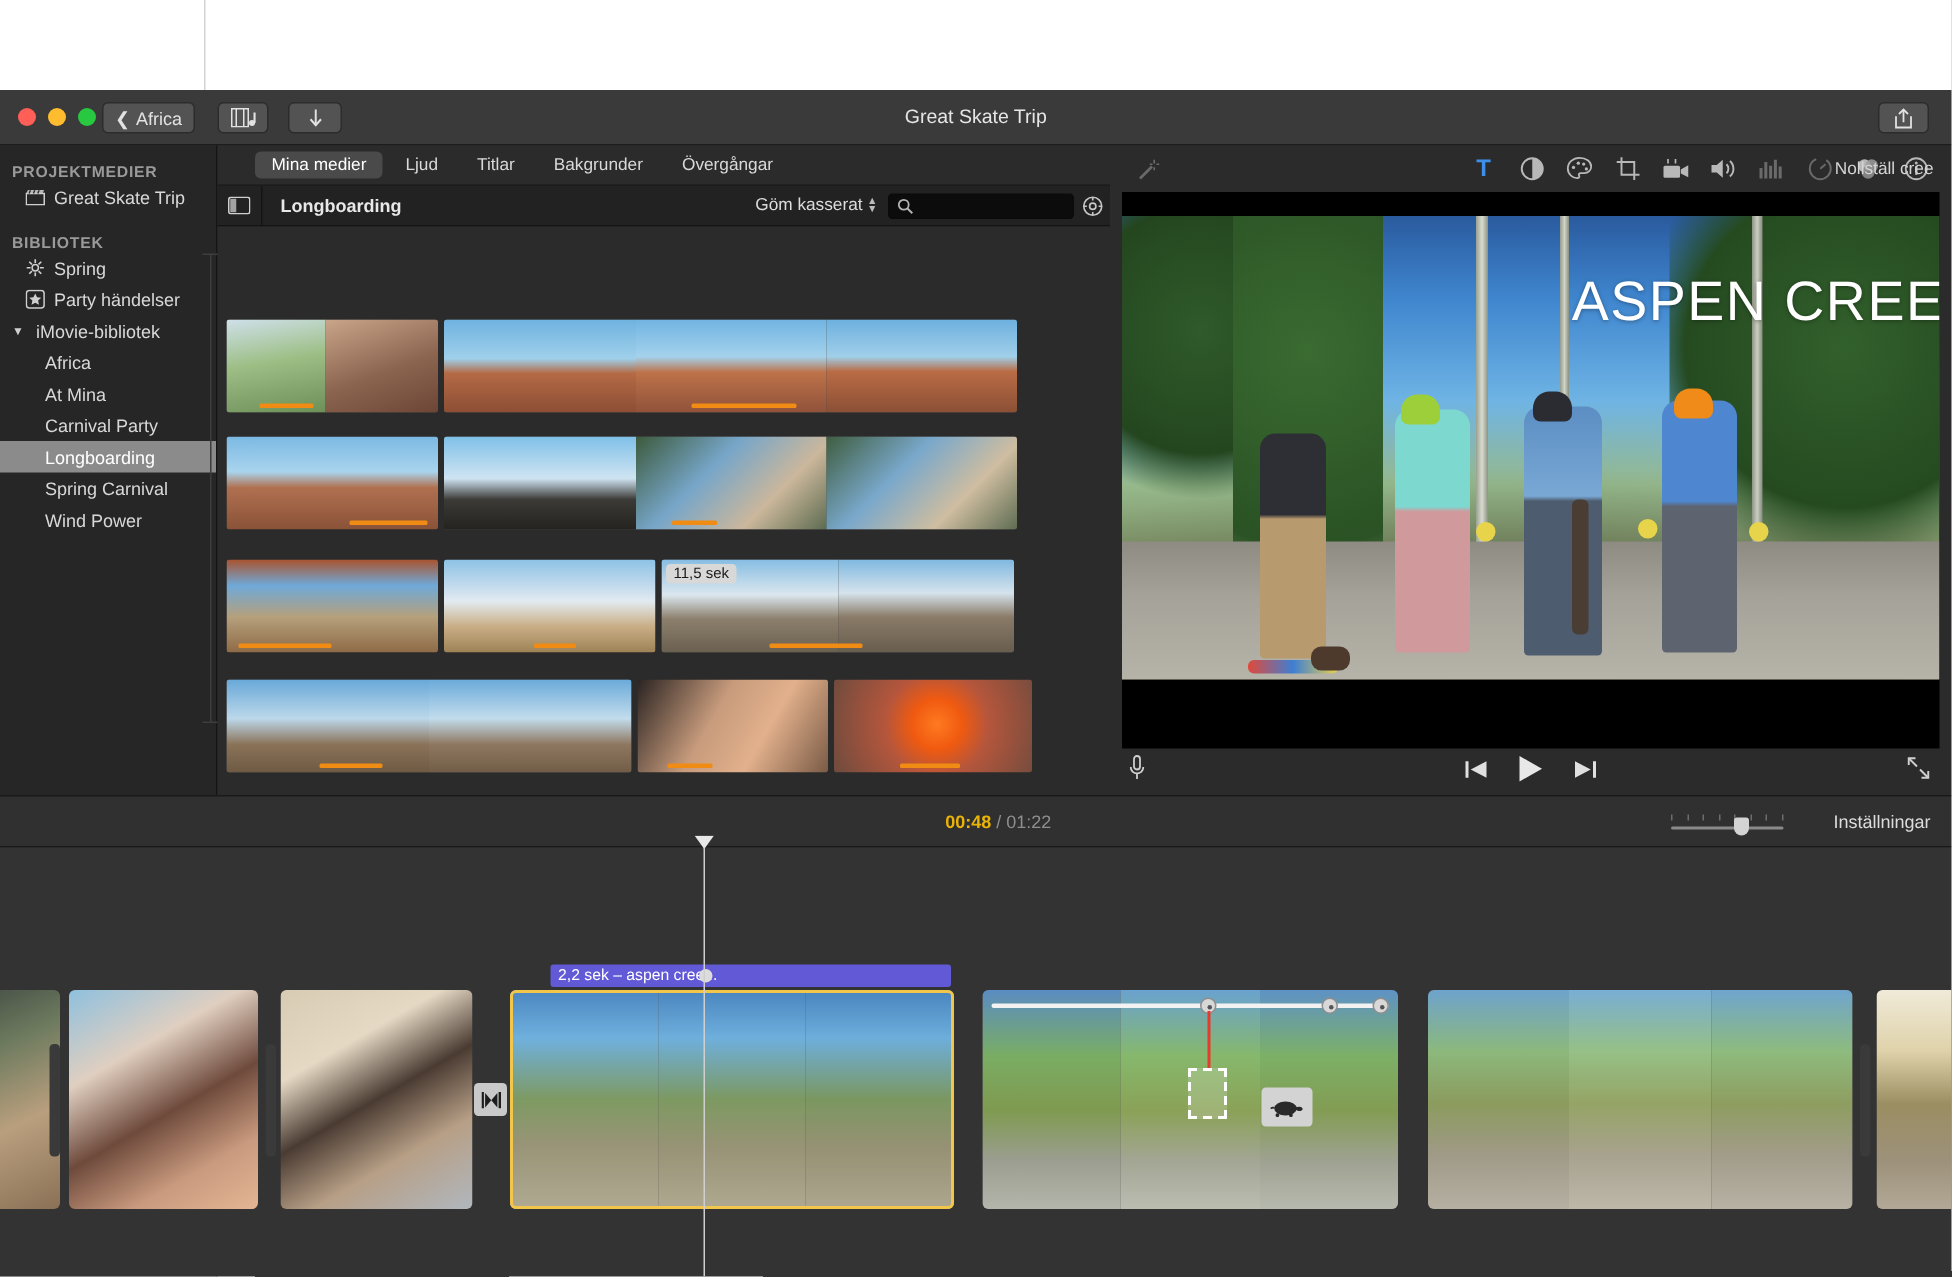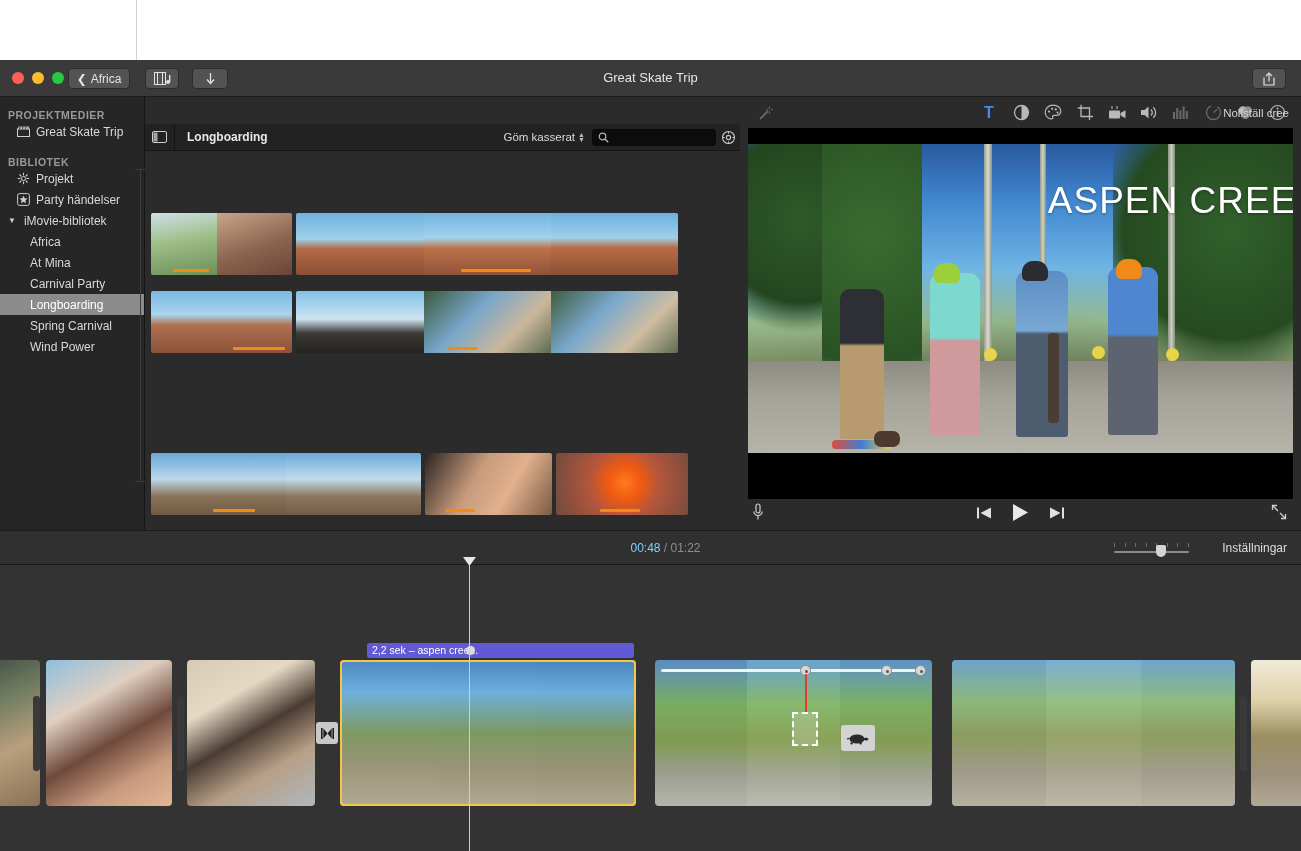--- a/index.html
+++ b/index.html
@@ -98,21 +98,21 @@
   .vcontrols { position: absolute; left: 0; bottom: 0; width: 561px; height: 31px; }
   .vc-mic { position: absolute; left: 12px; top: 4px; color: #cfcfcf; font-size: 15px; }
   .vc-center { position: absolute; left: 0; top: 4px; width: 561px; display: flex; justify-content: center;
                align-items: center; gap: 20px; color: #e0e0e0; font-size: 14px; }
   .vc-full { position: absolute; right: 14px; top: 5px; color: #cfcfcf; font-size: 13px; }
 
   
   .tcbar { position: absolute; left: 0; top: 470px; width: 1301px; height: 35px; background: #303030;
            border-top: 1px solid #1a1a1a; border-bottom: 1px solid #1a1a1a; }
   .tc { position: absolute; left: 0; top: 10px; width: 1301px; text-align: center; font-size: 12px; }
-  .tc .cur { color: #7dd3fc; font-weight: normal; margin-left: 30px; }
+  .tc .cur { color: #eab308; font-weight: bold; margin-left: 30px; }
   .tc .sep, .tc .tot { color: #8e8e8e; }
   .zoomslider { position: absolute; right: 112px; top: 11px; width: 75px; height: 14px; }
   .zs-track { position: absolute; left: 0; top: 9px; width: 75px; height: 2px; background: #8a8a8a; border-radius: 1px; }
   .zs-ticks { position: absolute; left: 0; top: 1px; width: 75px; display: flex; justify-content: space-between; }
   .zs-ticks i { width: 1px; height: 4px; background: #6d6d6d; display: block; }
   .zs-knob { position: absolute; left: 42px; top: 3px; width: 10px; height: 12px; background: #d4d4d4;
              border-radius: 2px 2px 5px 5px; }
   .settings { position: absolute; right: 14px; top: 10px; color: #dcdcdc; font-size: 12px; }
 
   
@@ -226,21 +226,21 @@
                 <line x1="6.5" y1="9.6" x2="6.5" y2="12.2"></line>
               <line x1="0.8" y1="6.5" x2="3.4" y2="6.5"></line>
                 <line x1="9.6" y1="6.5" x2="12.2" y2="6.5"></line>
               <line x1="2.5" y1="2.5" x2="4.3" y2="4.3"></line>
                 <line x1="8.7" y1="8.7" x2="10.5" y2="10.5"></line>
               <line x1="10.5" y1="2.5" x2="8.7" y2="4.3"></line>
                 <line x1="4.3" y1="8.7" x2="2.5" y2="10.5"></line>
             </g>
           </svg>
         </span>
-        <span>Projekt</span>
+        <span>Spring</span>
       </div>
 
       <div class="sb-row">
         <span class="sb-ico">
           <svg width="13" height="13" viewBox="0 0 13 13">
             <rect x="0.6" y="0.6" width="11.8" height="11.8" rx="2" fill="none" stroke="#cfcfcf"></rect>
             <polygon points="6.5,2.6 7.7,5.2 10.5,5.5 8.4,7.4 9,10.2 6.5,8.8 4,10.2 4.6,7.4 2.5,5.5 5.3,5.2" fill="#cfcfcf"></polygon>
           </svg>
         </span>
         <span>Party händelser</span>
@@ -266,20 +266,27 @@
       <div class="sb-row child">
         <span>Spring Carnival</span>
         </div>
       <div class="sb-row child">
         <span>Wind Power</span>
         </div>
 
       <div class="sb-scroll"></div>
     </div>
 
+    <div class="tabbar">
+      <div class="tab active">Mina medier</div>
+      <div class="tab">Ljud</div>
+      <div class="tab">Titlar</div>
+      <div class="tab">Bakgrunder</div>
+      <div class="tab">Övergångar</div>
+    </div>
 
     <div class="brow-head">
       <div class="bh-sidebtn">
         <span>
           <svg width="15" height="12" viewBox="0 0 15 12">
             <rect x="0.5" y="0.5" width="14" height="11" rx="1.5" fill="none" stroke="#cfcfcf"></rect>
             <rect x="1.5" y="1.5" width="4" height="9" fill="#cfcfcf" opacity=".75"></rect>
           </svg>
         </span>
       </div>
@@ -341,20 +348,36 @@
           <div class="usedbar" style="left:82px;width:52px;"></div>
         </div>
         <div class="mclip" style="width:382px; height:62px;">
           <div class="seg" style="width:33.4%;background:linear-gradient(to bottom,#7fc0e8 0%,#cfe4f2 45%,#3b3a36 68%,#24231f 100%);"></div>
           <div class="seg" style="width:33.3%;background:linear-gradient(135deg,#3c5a3c 0%,#77a6c9 38%,#cbb79b 70%,#5c6b50 100%);"></div>
           <div class="seg" style="width:33.3%;background:linear-gradient(135deg,#3f5d3f 0%,#79a8cb 38%,#cfbda0 70%,#5e6d52 100%);"></div>
           <div class="usedbar" style="left:152px;width:30px;"></div>
         </div>
       </div>
 
+      <div class="mrow" style="left:6px; top:222px;">
+        <div class="mclip" style="width:141px; height:62px;">
+          <div class="seg" style="width:100%;background:linear-gradient(to bottom,#a9532f 0%,#6fa9d8 28%,#b5a07b 62%,#8f6a46 100%);"></div>
+          <div class="usedbar" style="left:8px;width:62px;"></div>
+        </div>
+        <div class="mclip" style="width:141px; height:62px;">
+          <div class="seg" style="width:100%;background:linear-gradient(to bottom,#8dc2e6 0%,#e2eaf0 45%,#c9ae86 72%,#9e8256 100%);"></div>
+          <div class="usedbar" style="left:60px;width:28px;"></div>
+        </div>
+        <div class="mclip" style="width:235px; height:62px;">
+          <div class="seg" style="width:50%;background:linear-gradient(to bottom,#86bde3 0%,#dbe7ee 38%,#8c7f6c 64%,#6a6050 100%);"></div>
+          <div class="seg" style="width:50%;background:linear-gradient(to bottom,#7fb8e0 0%,#d5e3ec 36%,#8a7b68 62%,#675d4e 100%);"></div>
+          <div class="usedbar" style="left:72px;width:62px;"></div>
+          <div class="durbadge">11,5 sek</div>
+        </div>
+      </div>
 
       <div class="mrow" style="left:6px; top:302px;">
         <div class="mclip" style="width:270px; height:62px;">
           <div class="seg" style="width:50%;background:linear-gradient(to bottom,#68a8d8 0%,#bcd8ea 42%,#8a7258 70%,#6e5a44 100%);"></div>
           <div class="seg" style="width:50%;background:linear-gradient(to bottom,#6aaada 0%,#c2dcec 42%,#8e7760 70%,#715d47 100%);"></div>
           <div class="usedbar" style="left:62px;width:42px;"></div>
         </div>
         <div class="mclip" style="width:127px; height:62px;">
           <div class="seg" style="width:100%;background:linear-gradient(120deg,#2b2422 0%,#c79b7c 40%,#e2b08c 65%,#7a5b46 100%);"></div>
           <div class="usedbar" style="left:20px;width:30px;"></div>

